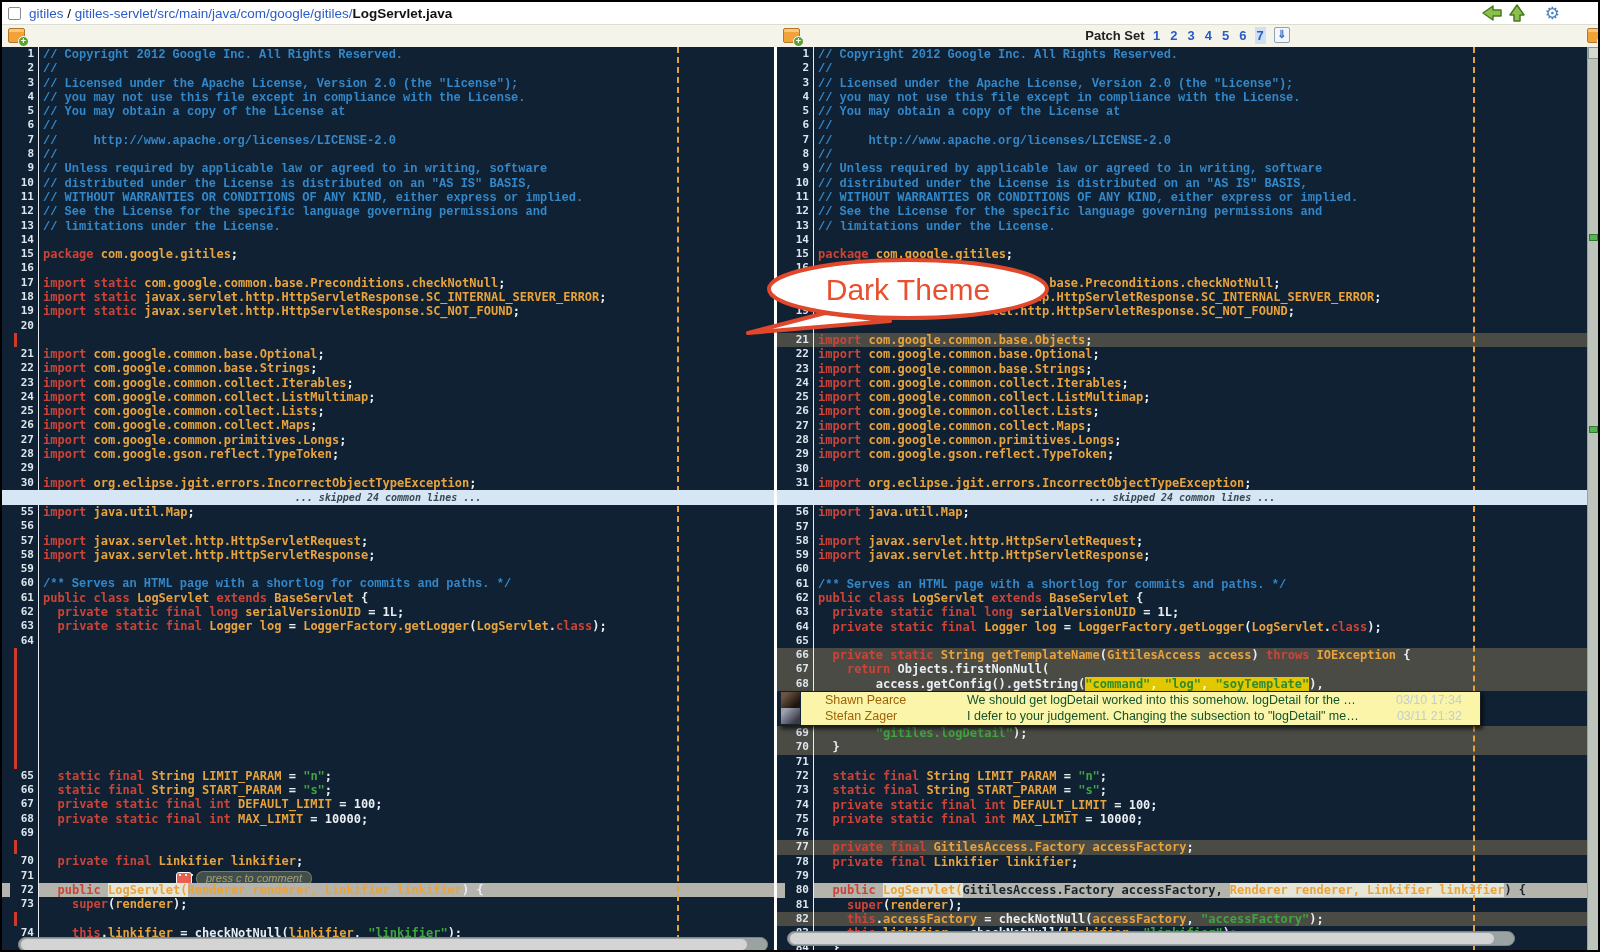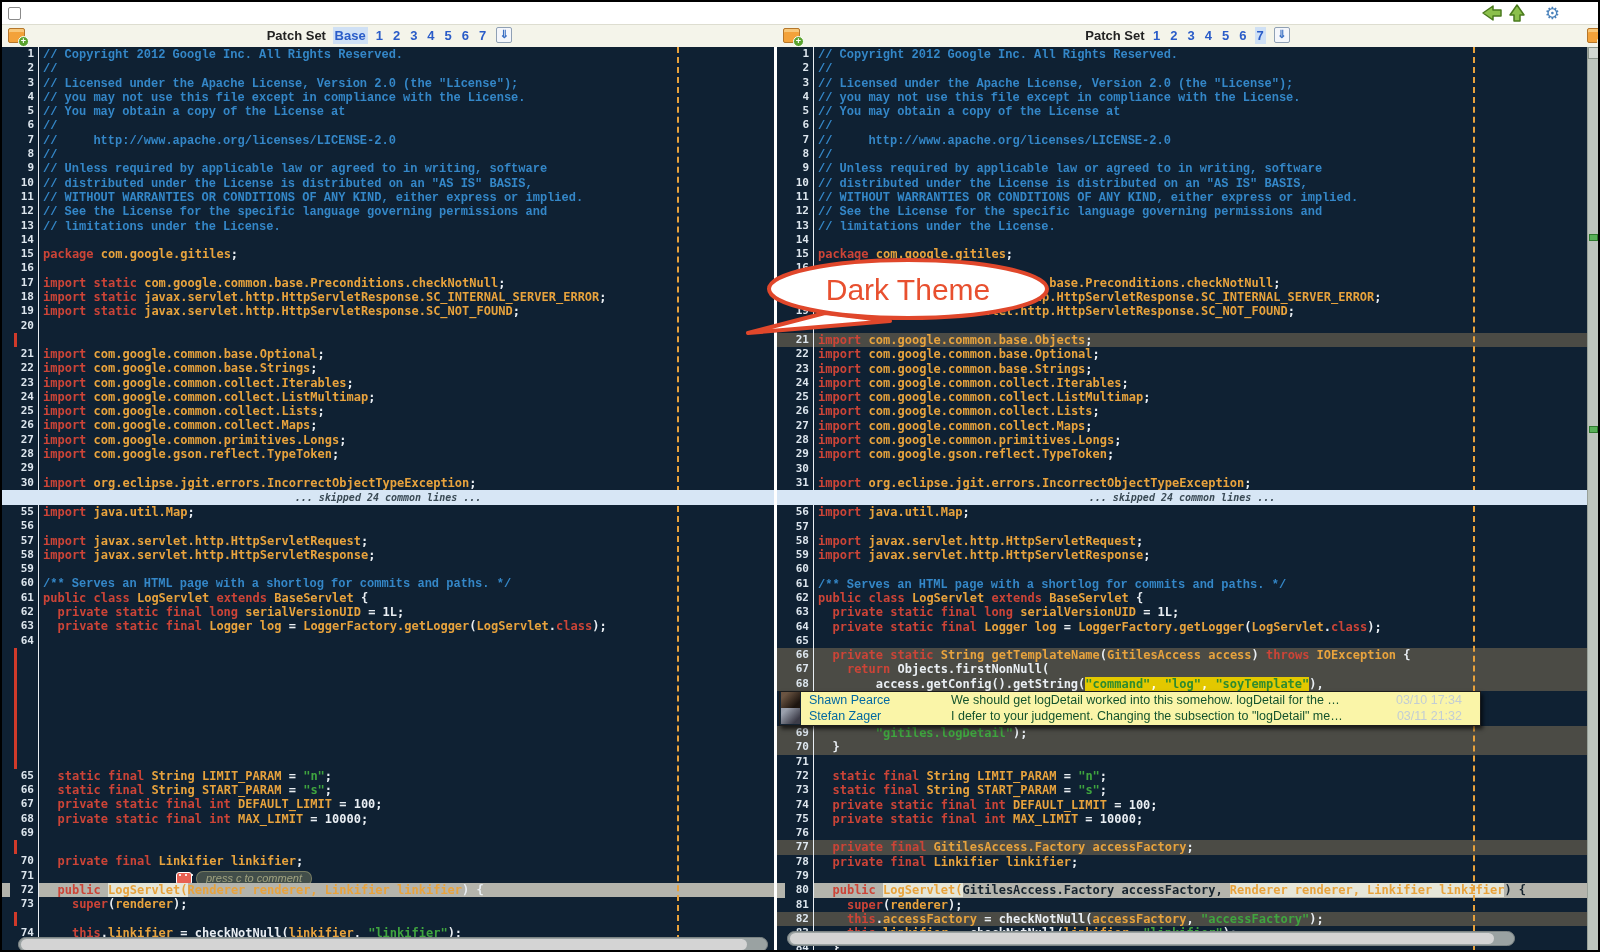--- a/index.html
+++ b/index.html
@@ -45,21 +45,21 @@
         text-align:center;font-size:10px;font-weight:bold;font-family:"DejaVu Sans Mono",monospace;z-index:4;position:relative;}
   
   .cthread{height:33px;margin-left:2px;width:700px;background:#faf5a8;border:1px solid #1c1c1c;
            box-shadow:2px 3px 4px rgba(0,0,0,.65);display:flex;position:relative;z-index:5;}
   .avcol{flex:0 0 21px;background:#142433;display:flex;flex-direction:column;align-items:center;padding-top:0;}
   .avatar{width:19px;height:16px;margin-top:0;border:0;}
   .av1{background:linear-gradient(135deg,#6a5442 20%,#1c140e 80%);}
   .av2{background:linear-gradient(135deg,#9aa0ac 20%,#3c3c48 80%);}
   .crows{flex:1;display:flex;flex-direction:column;}
   .crow{display:flex;height:16px;line-height:16px;font-size:12.5px;}
-  .cname{flex:0 0 142px;color:#0369a1;padding-left:8px;overflow:hidden;}
+  .cname{flex:0 0 142px;color:#a16207;padding-left:24px;overflow:hidden;}
   .ctext{flex:1;color:#14532d;overflow:hidden;}
   .ctime{flex:0 0 80px;color:#c2cdd4;text-align:right;padding-right:18px;}
   
   .hintwrap{display:inline-flex;align-items:center;gap:4px;margin-left:133px;height:19px;vertical-align:top;}
   .cicon{width:14px;height:11px;background:#e86052;border:1px solid #ffffff;border-radius:3px;position:relative;flex:none;}
   .cicon::after{content:"\00B7\00B7\00B7";position:absolute;left:0;right:0;top:-3px;color:#fff;font-size:10px;letter-spacing:0;text-align:center;line-height:11px;}
   .hintpill{background:rgba(250,240,160,.22);border:1px solid rgba(250,240,160,.28);border-radius:7px;
             color:rgba(252,244,180,.5);font:italic 11px "Liberation Sans",sans-serif;padding:0 9px;height:13px;line-height:12px;}
   
   .vscroll{flex:none;width:11px;background:#bcc4bc;border-left:1px solid #98a098;position:relative;height:904px;}
@@ -70,38 +70,37 @@
   
   .bubble{position:absolute;z-index:8;}
 </style>
 </head>
 <body>
 
 <div class="app">
 
   <div class="topbar">
     <span class="cb"></span>
+    <span class="crumb">
+      <a href="#">gitiles</a><span> / </span><a href="#">gitiles-servlet/src/main/java/com/google/gitiles/</a><b>LogServlet.java</b>
+    </span>
     <span class="nav">
       <svg width="22" height="20">
           <path d="M2 10 L12 3 L12 7 L20 7 L20 13 L12 13 L12 17 Z" fill="#8cc04c" stroke="#4a7a1e" stroke-width="1.5" stroke-linejoin="round"></path>
         </svg>
       <svg width="20" height="20">
           <path d="M10 2 L17 12 L13 12 L13 18 L7 18 L7 12 L3 12 Z" fill="#8cc04c" stroke="#4a7a1e" stroke-width="1.5" stroke-linejoin="round"></path>
         </svg>
       <span class="gear">⚙</span>
     </span>
   </div>
 
   <div class="psbar">
     <div class="pshalf" style="width:775px">
       <span class="revicon"></span>
-      <span class="pscenter">
-        <b>Patch Set</b>
-        <span id="ps-left"><a href="#" class="pslink cur">Base</a><a href="#" class="pslink">1</a><a href="#" class="pslink">2</a><a href="#" class="pslink">3</a><a href="#" class="pslink">4</a><a href="#" class="pslink">5</a><a href="#" class="pslink">6</a><a href="#" class="pslink">7</a></span><span class="dlicon"></span>
-      </span>
     </div>
     <div class="pshalf" style="flex:1">
       <span class="revicon"></span>
       <span class="pscenter">
         <b>Patch Set</b>
         <span id="ps-right"><a href="#" class="pslink">1</a><a href="#" class="pslink">2</a><a href="#" class="pslink">3</a><a href="#" class="pslink">4</a><a href="#" class="pslink">5</a><a href="#" class="pslink">6</a><a href="#" class="pslink cur">7</a></span><span class="dlicon"></span>
       </span>
     </div>
     <span class="revicon revedge"></span>
   </div>

